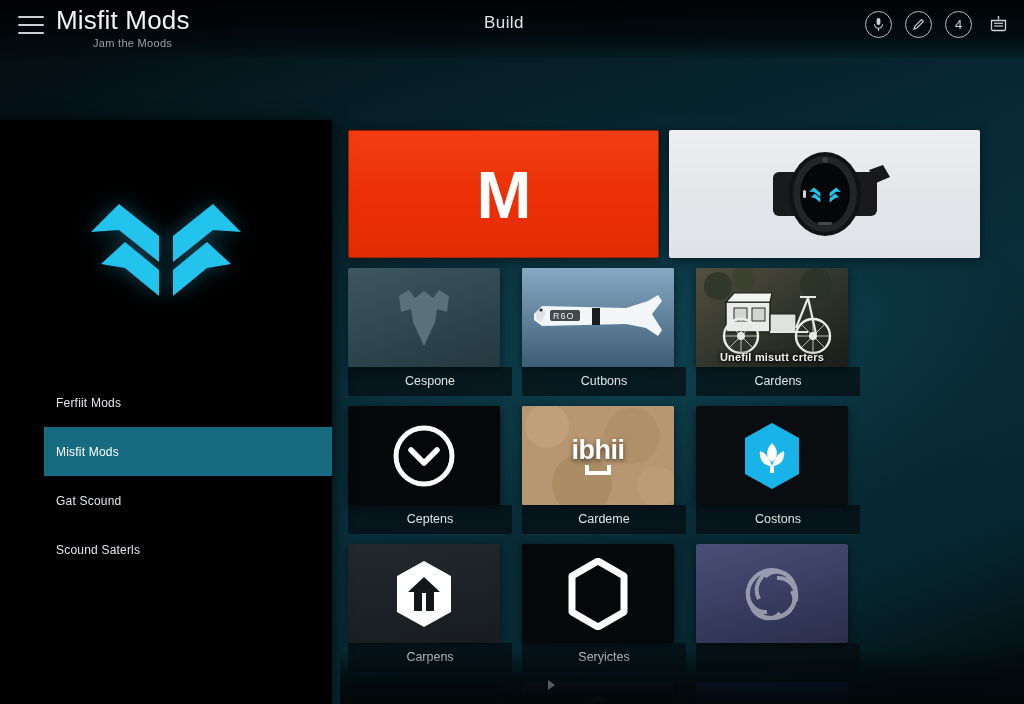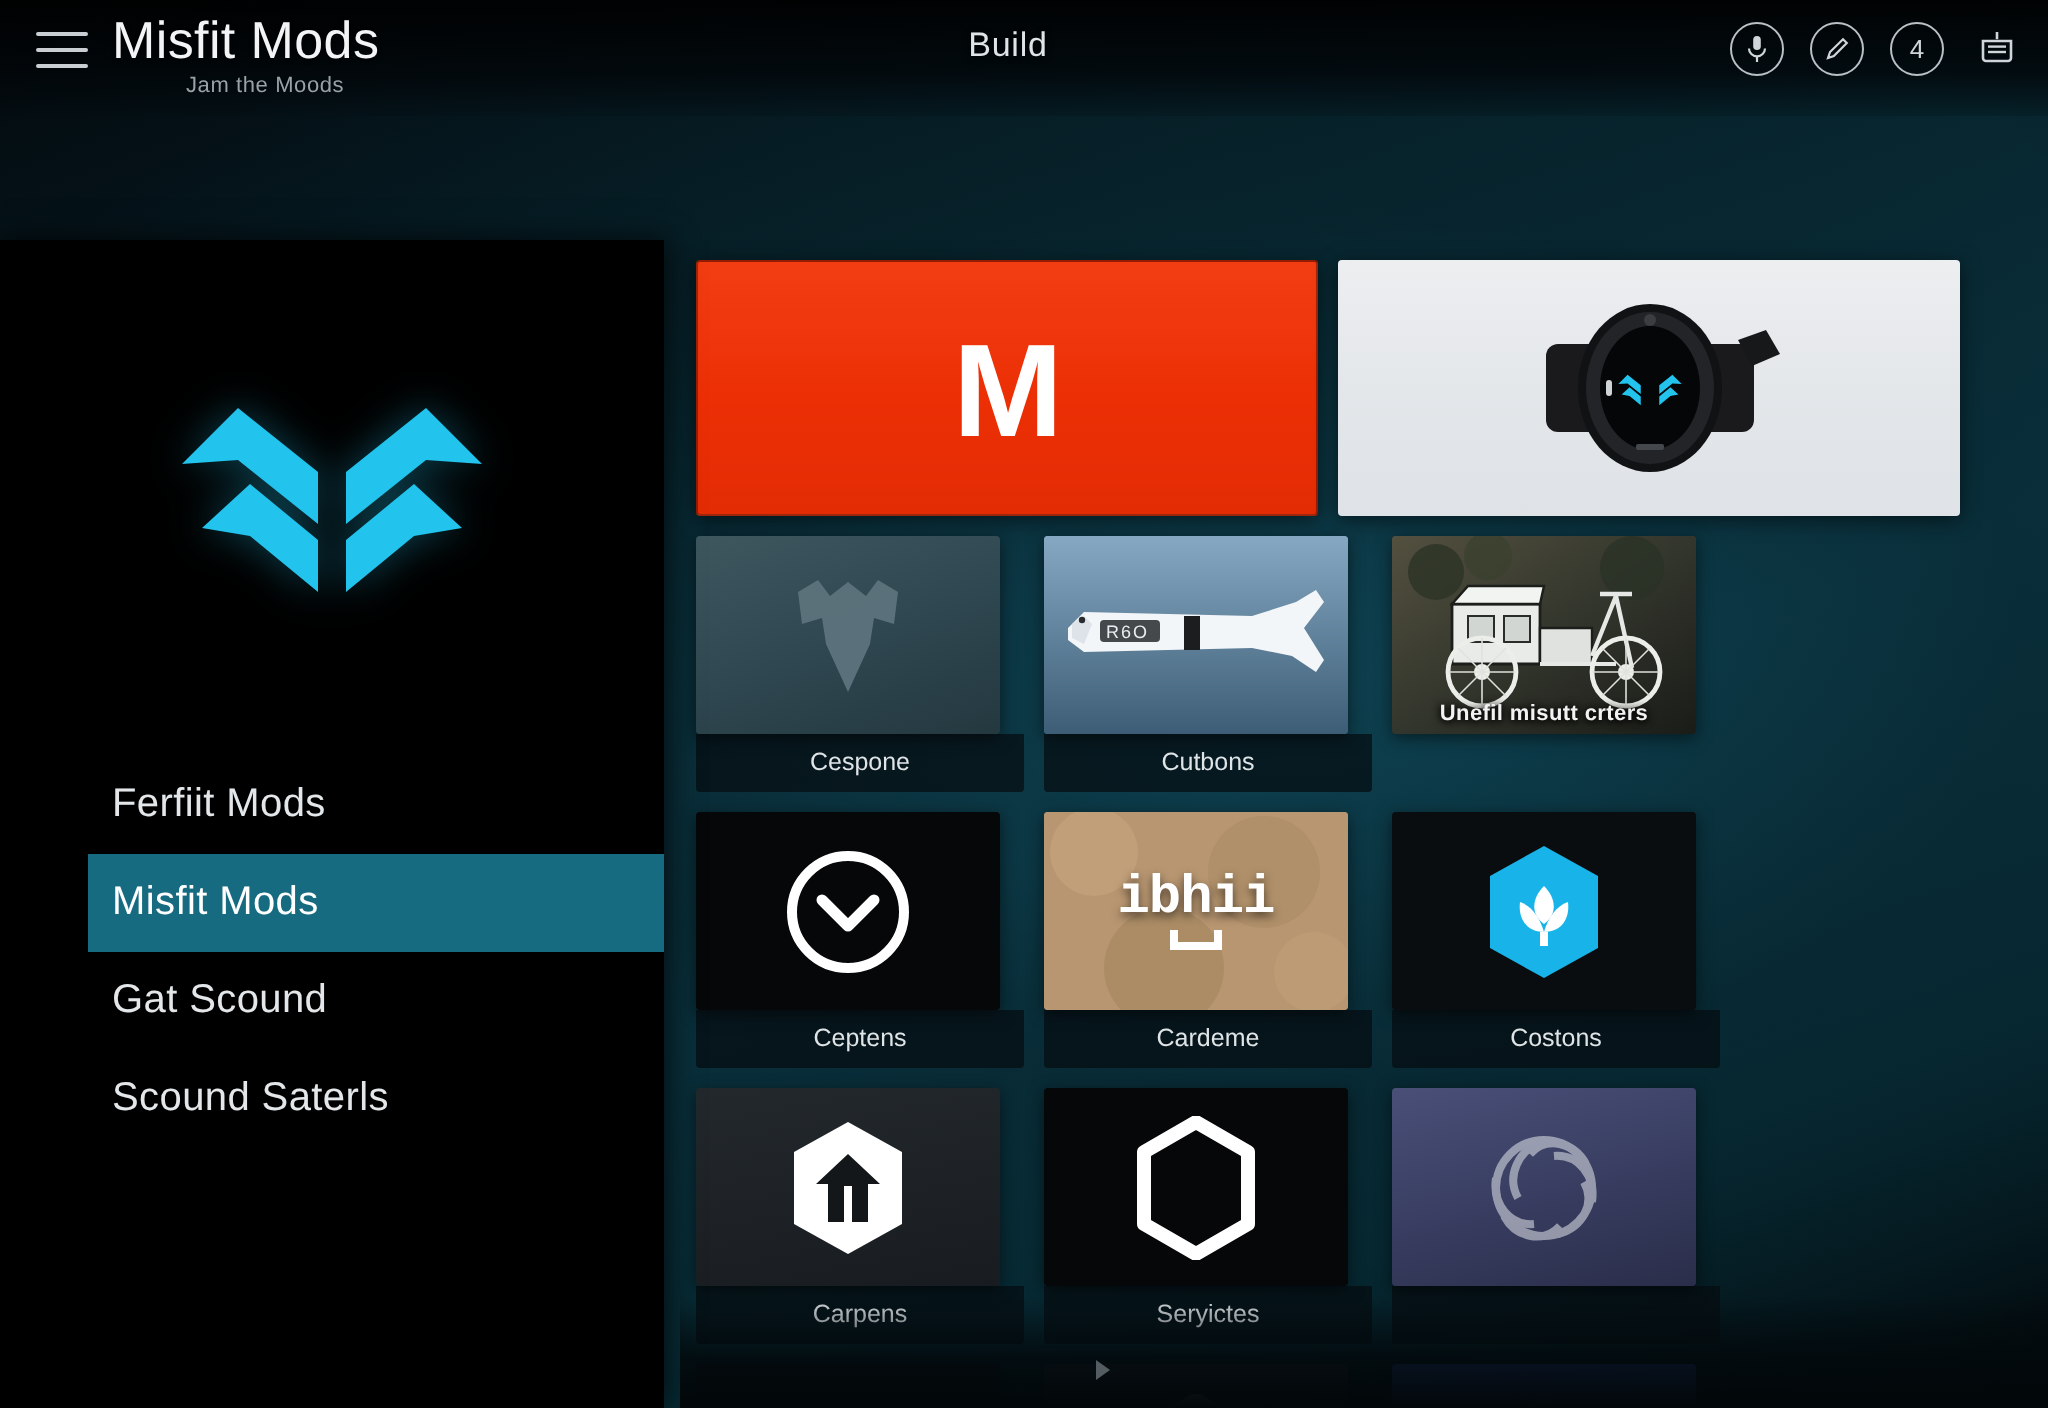--- a/index.html
+++ b/index.html
@@ -81,21 +81,21 @@
   .side-logo {
     position:absolute; left:0; top:70px; width:332px;
     display:flex; align-items:center; justify-content:center;
   }
   .side-logo svg { filter:drop-shadow(0 0 10px rgba(34,195,237,.35)); }
 
   .side-nav { position:absolute; left:0; top:258px; width:332px; }
   .side-item {
     height:49px; display:flex; align-items:center;
     padding-left:56px;
-    font-size:20px; color:#e3e7ea; letter-spacing:0.2px;
+    font-size:12px; color:#e3e7ea; letter-spacing:0.2px;
     cursor:pointer;
   }
   .side-item.active {
     background:#176b80;
     width:288px; margin-left:44px; padding-left:12px;
     color:#ffffff;
   }
   .side-item.gap { margin-top:0px; }
 
   
@@ -155,21 +155,21 @@
     text-shadow:0 1px 3px #000, 0 0 5px #000;
     letter-spacing:0.2px;
     white-space:nowrap;
   }
 
   
   .bg-teal { background:linear-gradient(160deg,#3e565e 0%, #2e464f 55%, #24383f 100%); }
   .bg-sky  { background:linear-gradient(170deg,#7fa2bc 0%, #5b7f9b 45%, #3f5f78 100%); }
   .bg-photo{ background:linear-gradient(165deg,#4b4638 0%, #2f3028 45%, #1b1d18 100%);font-weight:bold; }
   .bg-black{ background:#050709; }
-  .bg-sand { background:linear-gradient(155deg,#c9a87e 0%, #b3916a 40%, #9c7d59 75%, #8d7050 100%);font-family:Liberation Mono, monospace; }
+  .bg-sand { background:linear-gradient(155deg,#c9a87e 0%, #b3916a 40%, #9c7d59 75%, #8d7050 100%); }
   .bg-dark { background:#0a0d10; }
   .bg-gray { background:linear-gradient(170deg,#23282c 0%, #181c20 100%); }
   .bg-navy { background:linear-gradient(165deg,#4a4f78 0%, #393e62 50%, #2a2e4a 100%); }
   .bg-blk2 { background:#0b0d0f; }
   .bg-gray2{ background:linear-gradient(170deg,#2a2e31 0%, #1d2124 100%); }
   .bg-blue { background:linear-gradient(165deg,#2f4fb8 0%, #2746a3 55%, #1e3a8c 100%); }
   .ibhii {
     color:#fff; font-size:27px; font-weight:700; letter-spacing:-0.5px;
     text-shadow:0 2px 5px rgba(0,0,0,.6);
     line-height:1;
@@ -377,20 +377,21 @@
               <line x1="33" y1="56" x2="57" y2="80"></line>
                 <line x1="57" y1="56" x2="33" y2="80"></line>
               <line x1="117" y1="51" x2="117" y2="85"></line>
                 <line x1="100" y1="68" x2="134" y2="68"></line>
               <line x1="105" y1="56" x2="129" y2="80"></line>
                 <line x1="129" y1="56" x2="105" y2="80"></line>
             </g>
           </svg>
           <div class="overlay-text">Unefil misutt crters</div>
         </div>
+        <div class="tlabel">Cardens</div>
       </div>
 
       <div class="tile">
         <div class="thumb bg-black">
           <svg width="68" height="68" viewBox="0 0 68 68">
             <circle cx="34" cy="34" r="28" fill="none" stroke="#ffffff" stroke-width="5"></circle>
             <path d="M21 28 L34 41 L47 28" fill="none" stroke="#ffffff" stroke-width="5.5" stroke-linecap="round" stroke-linejoin="round"></path>
           </svg>
         </div>
         <div class="tlabel">Ceptens</div>

